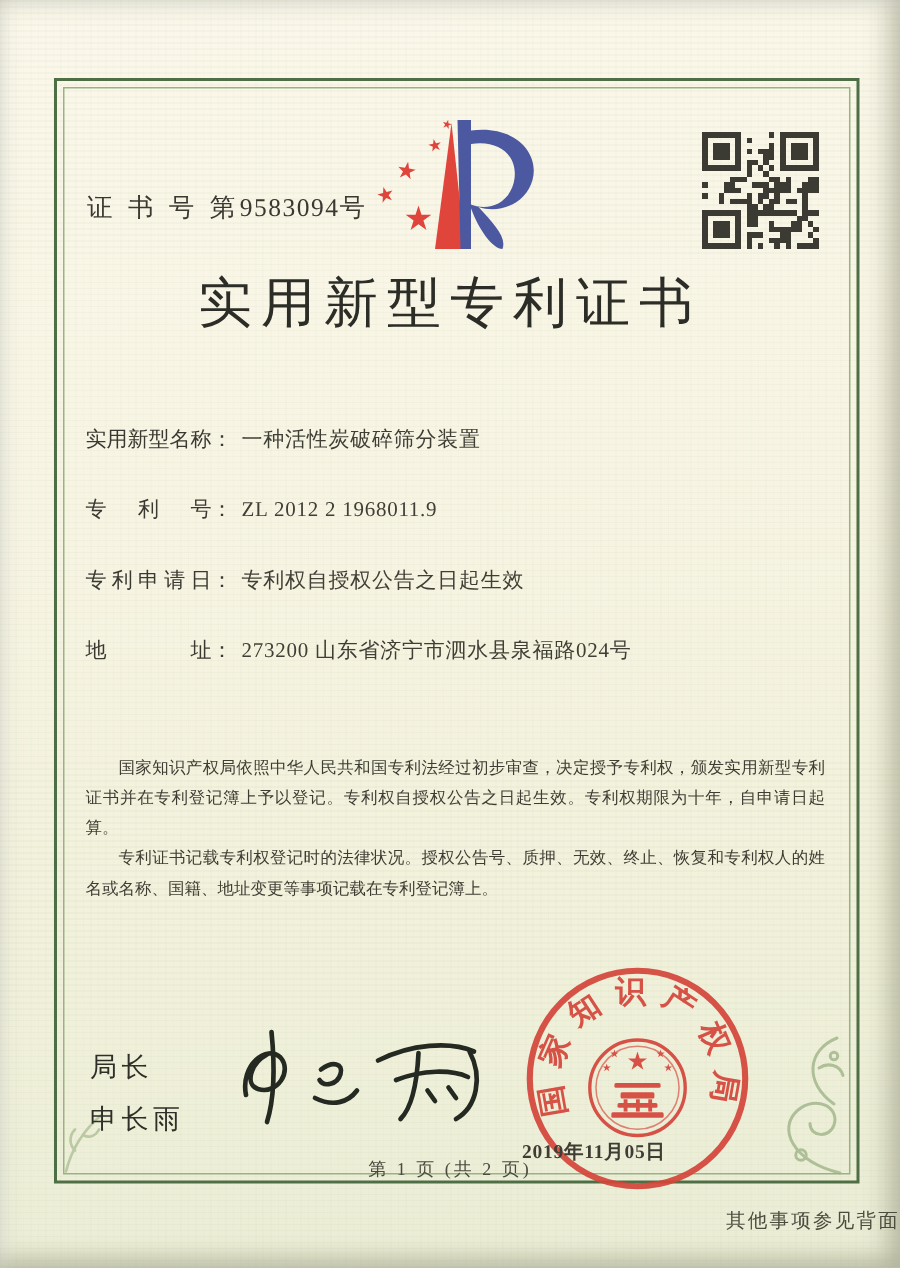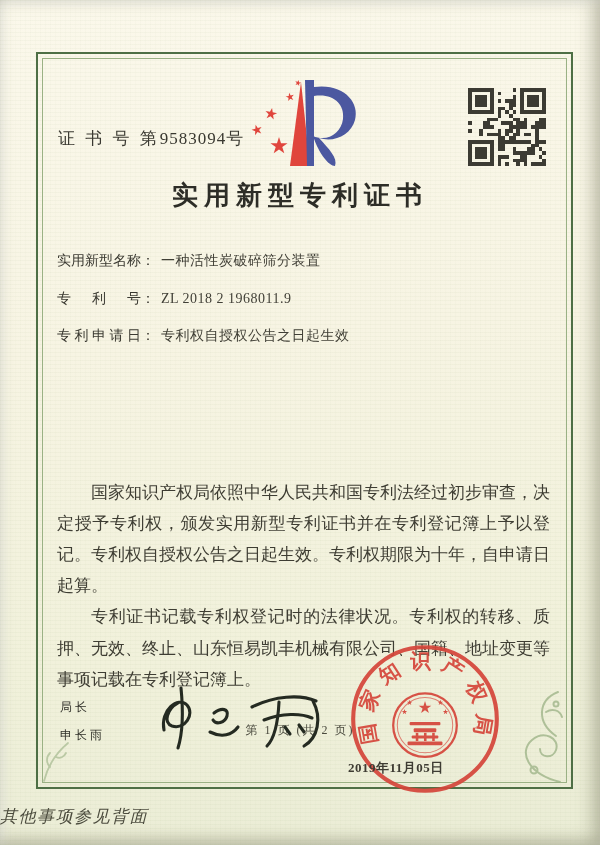--- a/index.html
+++ b/index.html
@@ -24,48 +24,48 @@
   .frame-inner{position:absolute;left:42px;top:58px;right:33px;bottom:62px;border:1px solid var(--border-green-light,#9ab184);}
 
   .cert-no{position:absolute;left:58px;top:92px;font-size:17px;letter-spacing:3px;color:var(--ink,#3a3931);margin-top:35px;}
   .cert-no .num{letter-spacing:1px;}
 
   .logo{position:absolute;left:237px;top:74px;width:126px;height:98px;}
   .qr{position:absolute;left:468px;top:88px;width:78px;height:78px;}
 
   .title{
     position:absolute;left:0;right:0;top:178px;margin:0;text-align:center;
-    font-size:26px;font-weight:700;letter-spacing:6px;color:#2d2d27;
+    font-size:36px;font-weight:400;letter-spacing:6px;color:#2d2d27;
   }
 
   .fields{position:absolute;left:57px;right:50px;top:252px;font-size:14px;color:var(--ink,#3a3931);}
-  .field-row{height:15px;margin-bottom:22.5px;white-space:nowrap;}
+  .field-row{height:15px;margin-bottom:22.5px;white-space:nowrap;margin-top:32px;}
   .flabel{display:inline-block;width:84px;text-align:justify;text-align-last:justify;vertical-align:bottom;}
   .fcolon{margin:0 1px 0 0;}
   .fvalue{margin-left:5px;letter-spacing:.5px;color:#403f36;}
   .grant .fvalue.gdate{display:inline-block;width:160px;}
   .grant .flabel.second{width:76px;margin-left:2px;}
 
-  .body-text{position:absolute;left:57px;right:50px;top:478px;font-size:17px;line-height:1.83;
-    color:#3e3d33;text-align:justify;font-family:Liberation Mono, monospace;}
+  .body-text{position:absolute;left:57px;right:50px;top:502px;font-size:11px;line-height:1.83;
+    color:#3e3d33;text-align:justify;}
   .body-text p{margin:0;text-indent:2em;}
 
-  .signer{position:absolute;left:60px;top:699px;font-size:12px;letter-spacing:3px;color:#2f2f28;z-index:3;}
+  .signer{position:absolute;left:60px;top:699px;font-size:18px;letter-spacing:3px;color:#2f2f28;z-index:3;}
   .signer div{margin-bottom:11px;}
   .signature{position:absolute;left:148px;top:680px;width:190px;height:75px;z-index:4;}
 
   .seal{position:absolute;left:346px;top:640px;width:158px;height:158px;z-index:5;}
   .seal svg{position:absolute;inset:0;opacity:.92;}
   .seal-date{position:absolute;left:2px;bottom:21px;width:140px;font-size:13px;font-weight:bold;
     letter-spacing:.5px;color:#3e3c33;z-index:6;}
 
-  .page-num{position:absolute;left:0;right:0;top:722px;text-align:center;font-size:12px;
+  .page-num{position:absolute;left:0;right:0;top:771px;text-align:center;font-size:12px;
     letter-spacing:2px;color:#4a4a3e;}
-  .back-note{position:absolute;left:0;right:0;top:805px;text-align:left;font-size:17px;
-    letter-spacing:1.5px;color:#4c4c3e;font-style:italic;}
+  .back-note{position:absolute;left:0;right:0;top:805px;text-align:right;font-size:13px;
+    letter-spacing:1.5px;color:#4c4c3e;}
 
   .flourish-br{position:absolute;right:30px;bottom:58px;width:72px;height:105px;opacity:.75;}
   .flourish-bl{position:absolute;left:38px;bottom:62px;width:34px;height:48px;opacity:.6;}
 </style>
 </head>
 <body>
 
 <div class="paper">
 
   <div class="frame-outer"></div>
@@ -311,27 +311,28 @@
         <rect x="17" y="20" width="1" height="1"></rect>
         <rect x="18" y="20" width="1" height="1"></rect>
         <rect x="19" y="20" width="1" height="1"></rect>
         <rect x="20" y="20" width="1" height="1"></rect>
       </svg></div>
 
   <h1 class="title">实用新型专利证书</h1>
 
   <div class="fields">
     <div class="field-row"><span class="flabel">实用新型名称</span><span class="fcolon">：</span><span class="fvalue">一种活性炭破碎筛分装置</span></div>
-    <div class="field-row"><span class="flabel">专利号</span><span class="fcolon">：</span><span class="fvalue">ZL 2018 2 1968011.9</span></div>
+    <div class="field-row"><span class="flabel">专利号</span><span class="fcolon">：</span><span class="fvalue">ZL 2012 2 1968011.9</span></div>
     <div class="field-row"><span class="flabel">专利申请日</span><span class="fcolon">：</span><span class="fvalue">专利权自授权公告之日起生效</span></div>
+    <div class="field-row"><span class="flabel">地址</span><span class="fcolon">：</span><span class="fvalue">273200 山东省济宁市泗水县泉福路024号</span></div>
   </div>
 
   <div class="body-text">
     <p>国家知识产权局依照中华人民共和国专利法经过初步审查，决定授予专利权，颁发实用新型专利证书并在专利登记簿上予以登记。专利权自授权公告之日起生效。专利权期限为十年，自申请日起算。</p>
-    <p>专利证书记载专利权登记时的法律状况。专利权的转移、质押、无效、终止、山东恒易凯丰机械有限公司、国籍、地址变更等事项记载在专利登记簿上。</p>
+    <p>专利证书记载专利权登记时的法律状况。授权公告号、质押、无效、终止、恢复和专利权人的姓名或名称、国籍、地址变更等事项记载在专利登记簿上。</p>
   </div>
 
   <div class="signer">
     <div>局长</div>
     <div>申长雨</div>
   </div>
 
   <svg class="signature" viewBox="0 0 190 75">
     <g fill="none" stroke="#242a21" stroke-width="3.1" stroke-linecap="round" stroke-linejoin="round">
       <path d="M16,50 C12,30 30,16 39,25 C47,34 37,50 24,46 C15,43 19,29 30,23"></path>

